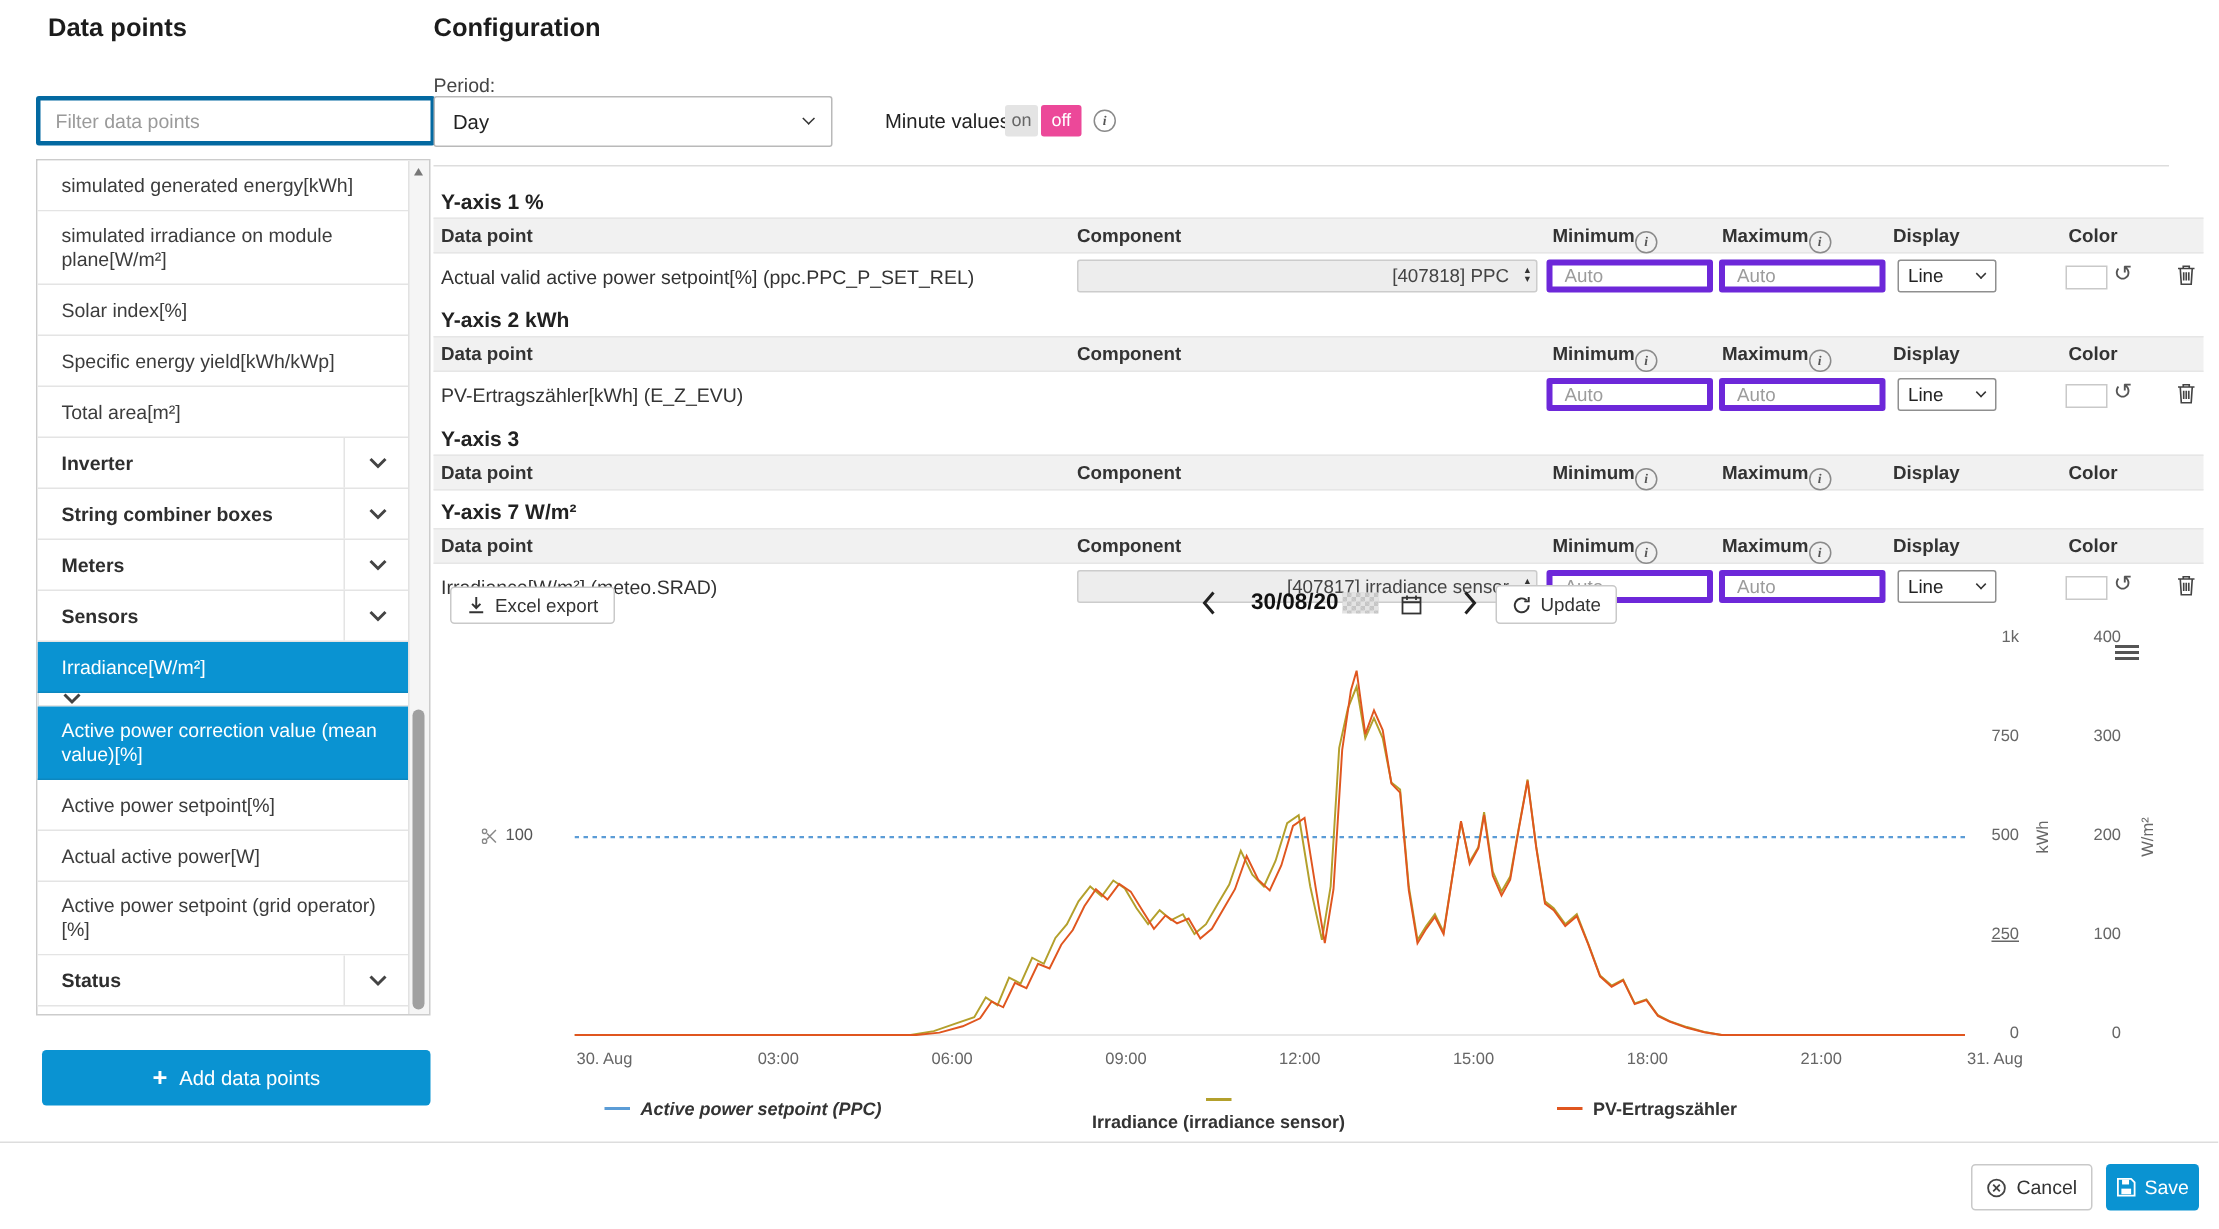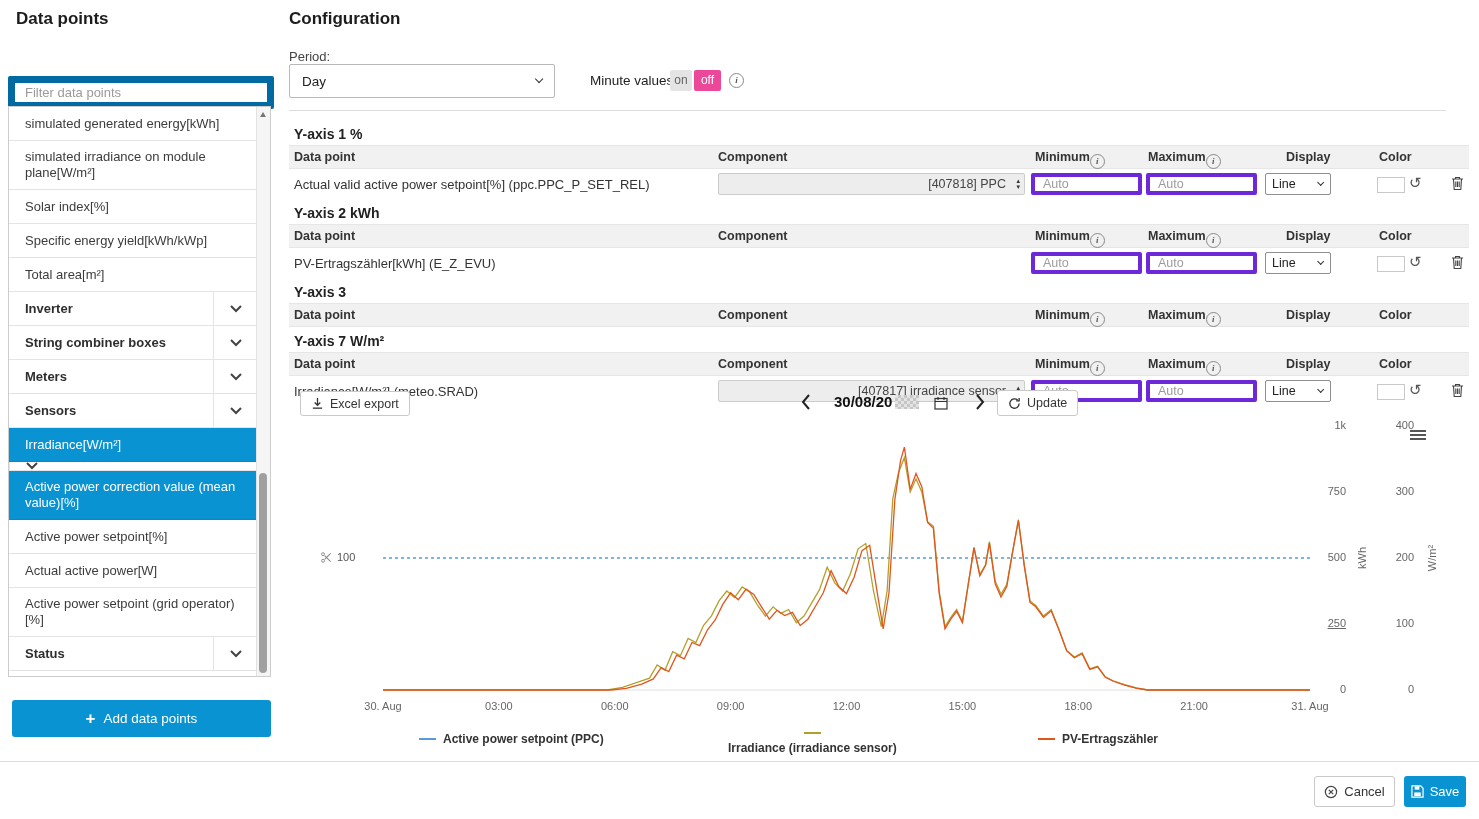--- a/index.html
+++ b/index.html
@@ -3,25 +3,25 @@
 <meta charset="utf-8">
 <style>
   html,body{margin:0;padding:0;}
   body{
     width:1479px;height:819px;position:relative;overflow:hidden;
     background:#fff;color:#333;
     font-family:"Liberation Sans",sans-serif;font-size:13px;
   }
   .bold-title{font-size:17px;font-weight:bold;color:#1c1c1c;}
   
-  #left-panel{position:absolute;left:0;top:0;width:281px;height:819px;}
+  #left-panel{position:absolute;left:16px;top:0;width:281px;height:819px;}
   #dp-title{position:absolute;left:16px;top:9px;}
   #filter-input{position:absolute;left:8px;top:64px;width:266px;height:33px;box-sizing:border-box;
-    border:7px solid #0369a1;border-radius:2px;padding:0 10px;font-size:13px;color:#333;outline:none;
-    font-family:"Liberation Sans",sans-serif;margin-top:12px;}
+    border:3px solid #0369a1;border-radius:2px;padding:0 10px;font-size:13px;color:#333;outline:none;
+    font-family:"Liberation Sans",sans-serif;}
   #filter-input::placeholder{color:#9a9a9a;}
   #dp-list{position:absolute;left:8px;top:106px;width:263px;height:571px;box-sizing:border-box;
     border:1px solid #ccc;background:#fff;overflow:hidden;}
   #list-items{position:absolute;left:0;top:0;right:13px;bottom:0;overflow:hidden;}
   .item{display:flex;align-items:stretch;border-bottom:1px solid #e4e4e4;cursor:pointer;background:#fff;color:#3c3c3c;}
   .item .ilabel{flex:1;padding:8px 6px 8px 16px;line-height:16px;min-height:17px;display:flex;align-items:center;}
   .item.cat .ilabel{font-weight:bold;color:#2e2e2e;}
   .item.sel{background:#0a93d2;color:#fff;border-bottom-color:#0c87bf;}
   .item.sel .ilabel{color:#fff;}
   .chevbox{width:43px;display:flex;align-items:center;justify-content:center;border-left:1px solid #e4e4e4;}
@@ -50,21 +50,21 @@
   .info{display:inline-block;width:13px;height:13px;border:1px solid #8a8a8a;border-radius:50%;
     font:italic bold 9px/13px "Liberation Serif",serif;text-align:center;color:#555;vertical-align:-2px;cursor:pointer;}
   #info-minute{position:absolute;left:440px;top:73px;}
   #cfg-hr{position:absolute;top:110px;left:0;width:1157px;border-top:1px solid #ddd;}
   
   #axes{position:absolute;top:120px;left:0;width:1180px;}
   .axis-title{font-size:14px;font-weight:bold;color:#222;margin:6px 0 3px 5px;height:16px;}
   .thead{height:22px;background:#f1f1f1;border-top:1px solid #e6e6e6;border-bottom:1px solid #e6e6e6;position:relative;
     font-size:12.5px;font-weight:bold;color:#333;}
   .thead span{position:absolute;top:4px;}
-  .col-dp{left:5px;} .col-comp{left:429px;} .col-min{left:746px;} .col-max{left:859px;} .col-disp{left:973px;margin-left:24px;} .col-col{left:1090px;}
+  .col-dp{left:5px;} .col-comp{left:429px;} .col-min{left:746px;} .col-max{left:859px;} .col-disp{left:973px;} .col-col{left:1090px;}
   .trow{height:30px;position:relative;font-size:13px;color:#333;}
   .cell-dp{position:absolute;left:5px;top:8px;white-space:nowrap;}
   .comp{position:absolute;left:429px;top:4px;width:307px;height:22px;box-sizing:border-box;background:#ededed;border:1px solid #ccc;
     border-radius:2px;display:flex;align-items:center;justify-content:flex-end;padding:0 18px 0 8px;font-size:12.5px;color:#444;cursor:default;}
   .spin{position:absolute;right:4px;top:4px;font-size:7px;line-height:6px;color:#333;text-align:center;}
   .inp{position:absolute;top:4px;width:111px;height:22px;box-sizing:border-box;border:4px solid #6d28d9;border-radius:2px;
     padding:0 8px;font-size:12.5px;color:#333;background:#fff;outline:none;font-family:"Liberation Sans",sans-serif;}
   .inp::placeholder{color:#9c9c9c;}
   .inp.min{left:742px;} .inp.max{left:857px;}
   .disp{position:absolute;left:976px;top:4px;width:66px;height:22px;box-sizing:border-box;border:1px solid #8f8f8f;border-radius:2px;
@@ -89,21 +89,21 @@
     display:flex;align-items:center;gap:6px;padding:0 10px;font-size:12.5px;color:#333;cursor:pointer;font-family:"Liberation Sans",sans-serif;}
   
   #chart{position:absolute;top:420px;left:0;width:1180px;height:335px;}
   #series-svg{position:absolute;left:94px;top:0;width:927px;height:292px;}
   #pct-label{position:absolute;left:32px;top:131px;display:flex;align-items:center;gap:5px;font-size:11px;color:#555;}
   .ylab{position:absolute;width:40px;text-align:right;font-size:11px;color:#666;}
   .yaxis-name{position:absolute;font-size:11px;color:#666;transform:rotate(-90deg);}
   #kwh-name{left:1062px;top:132px;} #wm2-name{left:1130px;top:132px;}
   #ctx-menu{position:absolute;left:1121px;top:8px;cursor:pointer;width:16px;}
   #ctx-menu span{display:block;height:2px;background:#555;margin:2px 0;}
-  .xlab{position:absolute;top:280px;font-size:11px;color:#666;transform:translateX(-50%);white-space:nowrap;}
+  .xlab{position:absolute;top:280px;font-size:11px;color:#666;transform:translateX(-50%);white-space:nowrap;margin-left:20px;}
   .legend-item{position:absolute;top:312px;display:flex;align-items:center;gap:7px;font-size:12px;font-weight:bold;color:#333;cursor:pointer;}
   .legend-dash{display:inline-block;width:17px;border-top:2px solid #000;}
   
   #footer-hr{position:absolute;top:761px;left:0;width:1479px;border-top:1px solid #ddd;}
   #cancel-btn{position:absolute;left:1314px;top:776px;width:81px;height:31px;border:1px solid #c9c9c9;border-radius:3px;background:#fff;
     display:flex;align-items:center;justify-content:center;gap:6px;font-size:13px;color:#333;cursor:pointer;font-family:"Liberation Sans",sans-serif;}
   #save-btn{position:absolute;left:1404px;top:776px;width:62px;height:31px;border:none;border-radius:3px;background:#0a93d2;color:#fff;
     display:flex;align-items:center;justify-content:center;gap:6px;font-size:13px;cursor:pointer;font-family:"Liberation Sans",sans-serif;}
 </style>
 </head>
@@ -384,21 +384,21 @@
         <div class="xlab" style="left: 209.875px;">03:00</div>
         <div class="xlab" style="left: 325.75px;">06:00</div>
         <div class="xlab" style="left: 441.625px;">09:00</div>
         <div class="xlab" style="left: 557.5px;">12:00</div>
         <div class="xlab" style="left: 673.375px;">15:00</div>
         <div class="xlab" style="left: 789.25px;">18:00</div>
         <div class="xlab" style="left: 905.125px;">21:00</div>
         <div class="xlab" style="left: 1021px;">31. Aug</div>
       </div>
     <div id="legend">
-        <div class="legend-item" style="left: 130px;">
+        <div class="legend-item" style="left: 114px; font-style: italic;">
           <span class="legend-dash" style="border-top-color:#5b9cd6"></span>
           <span>Active power setpoint (PPC)</span>
         </div>
         <div class="legend-item" style="left: 439px; flex-direction: column;">
           <span class="legend-dash" style="border-top-color:#b3a02c"></span>
           <span>Irradiance (irradiance sensor)</span>
         </div>
         <div class="legend-item" style="left: 749px;">
           <span class="legend-dash" style="border-top-color:#e0561f"></span>
           <span>PV-Ertragszähler</span>

